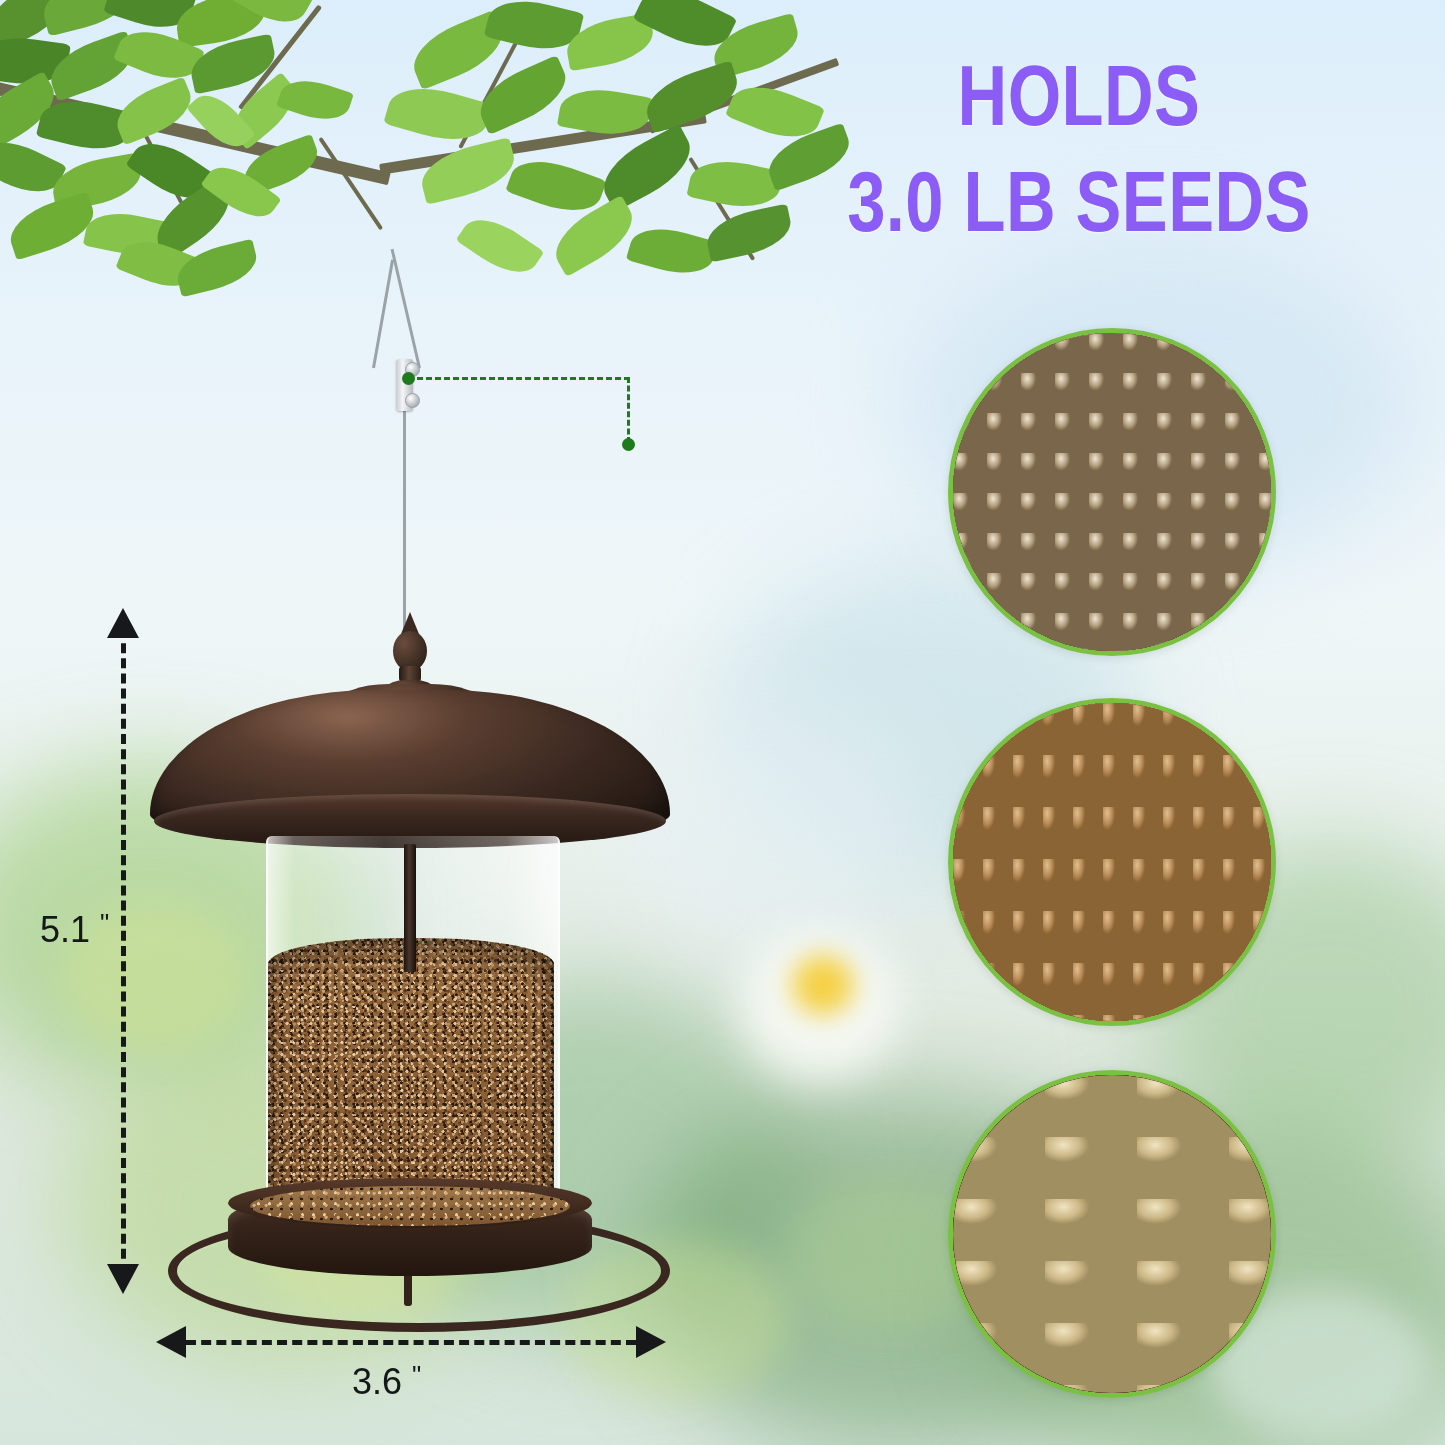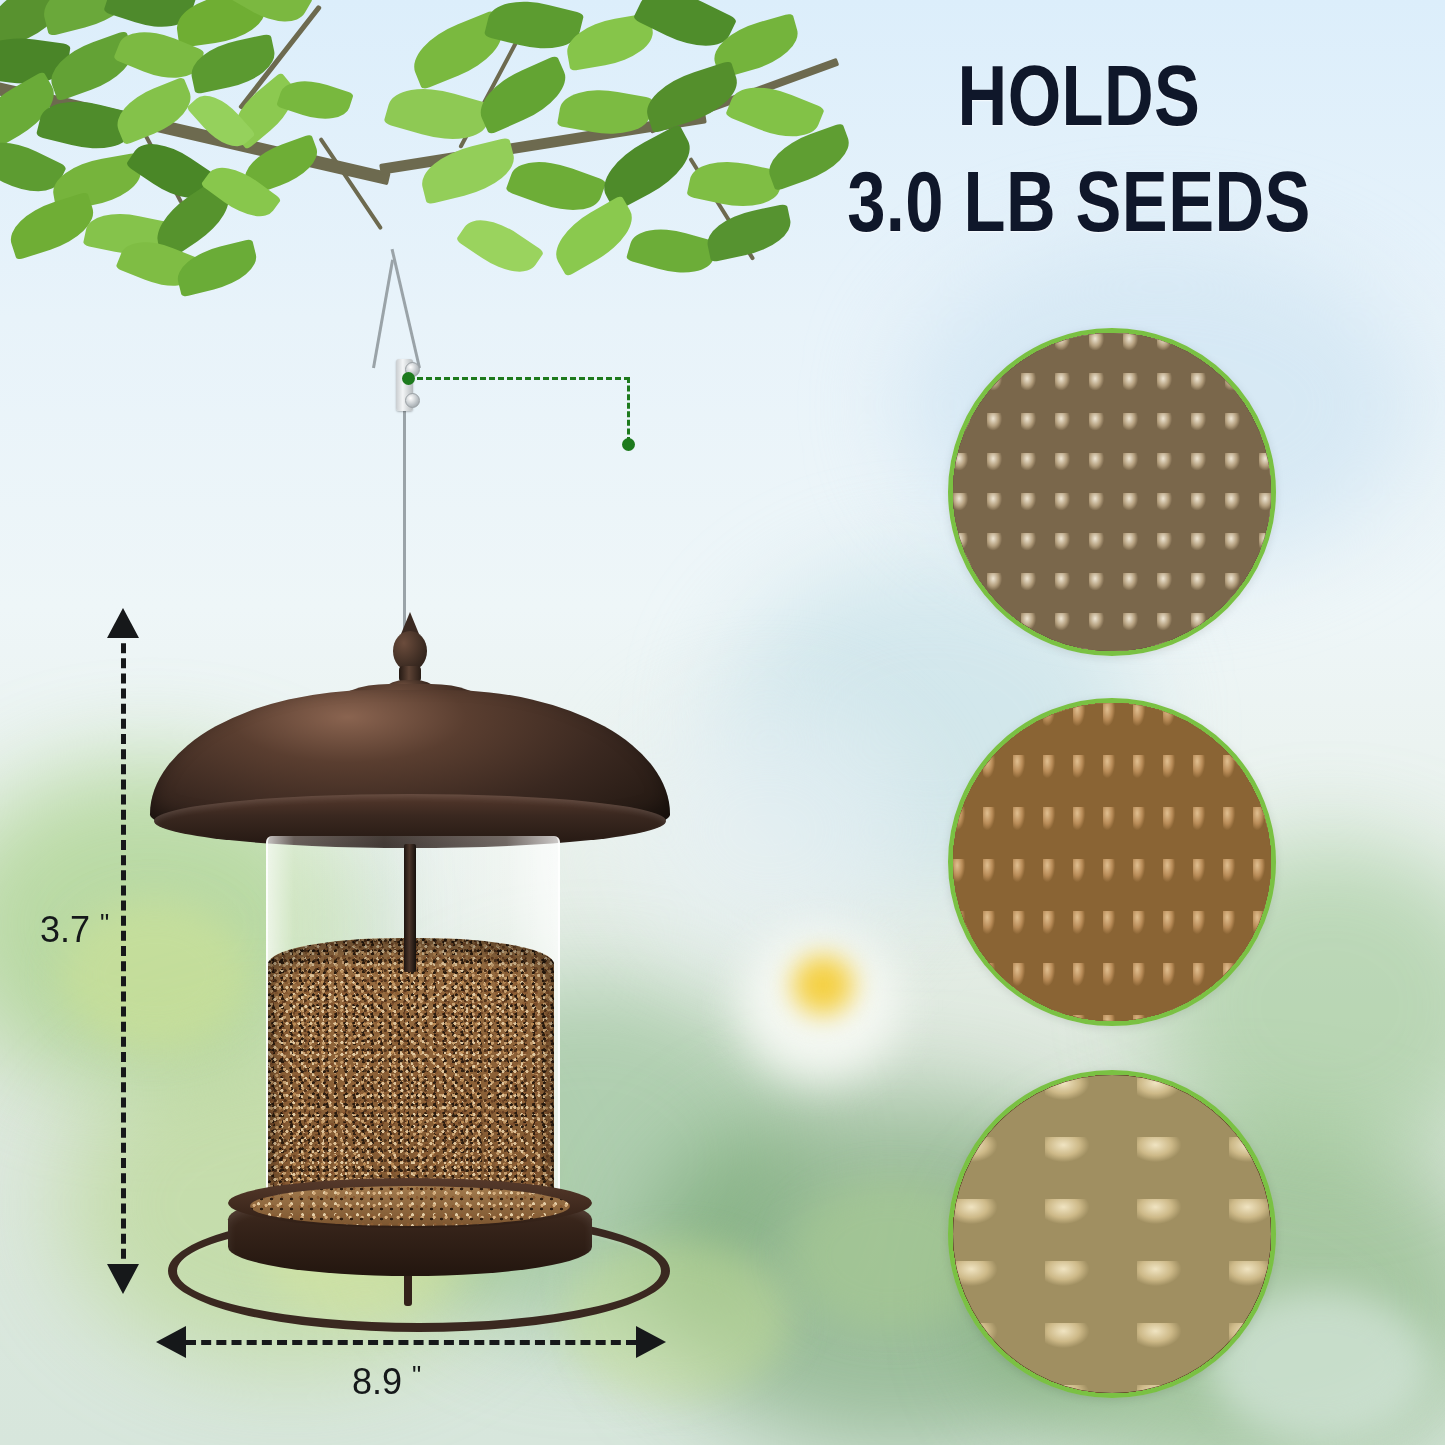--- a/index.html
+++ b/index.html
@@ -24,21 +24,21 @@
   
   .branch-wrap{position:absolute;left:-10px;top:-14px;width:830px;height:350px;}
   .leaf{position:absolute;border-radius:60% 8% 60% 8%;}
   .twig{position:absolute;background:#6d6a4f;transform-origin:left center;border-radius:2px;}
 
   
   .headline{
     position:absolute;
     right:36px;top:52px;width:660px;
     text-align:center;
-    color:#0f172a;
+    color:#8b5cf6;
     font-weight:bold;
     letter-spacing:.5px;
     line-height:1.02;
     text-shadow:0 1px 2px rgba(255,255,255,.75);
   }
   .headline .l1{font-size:86px;display:block;transform:scaleX(.80);}
   .headline .l2{font-size:86px;display:block;transform:scaleX(.80);margin-top:18px;}
 
   
   .callout{position:absolute;left:446px;top:448px;width:420px;}
@@ -469,30 +469,30 @@
       <div class="tray-lip"></div>
       <div class="tray-seed"></div>
     </div>
   </div>
 
   <div>
     <div class="arrow-up"></div>
     <div class="dim-v"></div>
     <div class="arrow-down"></div>
     <div class="dim-label-v">
-      <span>3.7</span><span class="unit">"</span>
+      <span>5.1</span><span class="unit">"</span>
     </div>
   </div>
 
   <div>
     <div class="arrow-left"></div>
     <div class="dim-h"></div>
     <div class="arrow-right"></div>
     <div class="dim-label-h">
-      <span>8.9</span><span class="unit">"</span>
+      <span>3.6</span><span class="unit">"</span>
     </div>
   </div>
 
   <div class="seed-circle sc-1">
     <div class="tex tex-coriander"></div>
   </div>
   <div class="seed-circle sc-2">
     <div class="tex tex-wheat"></div>
   </div>
   <div class="seed-circle sc-3">

